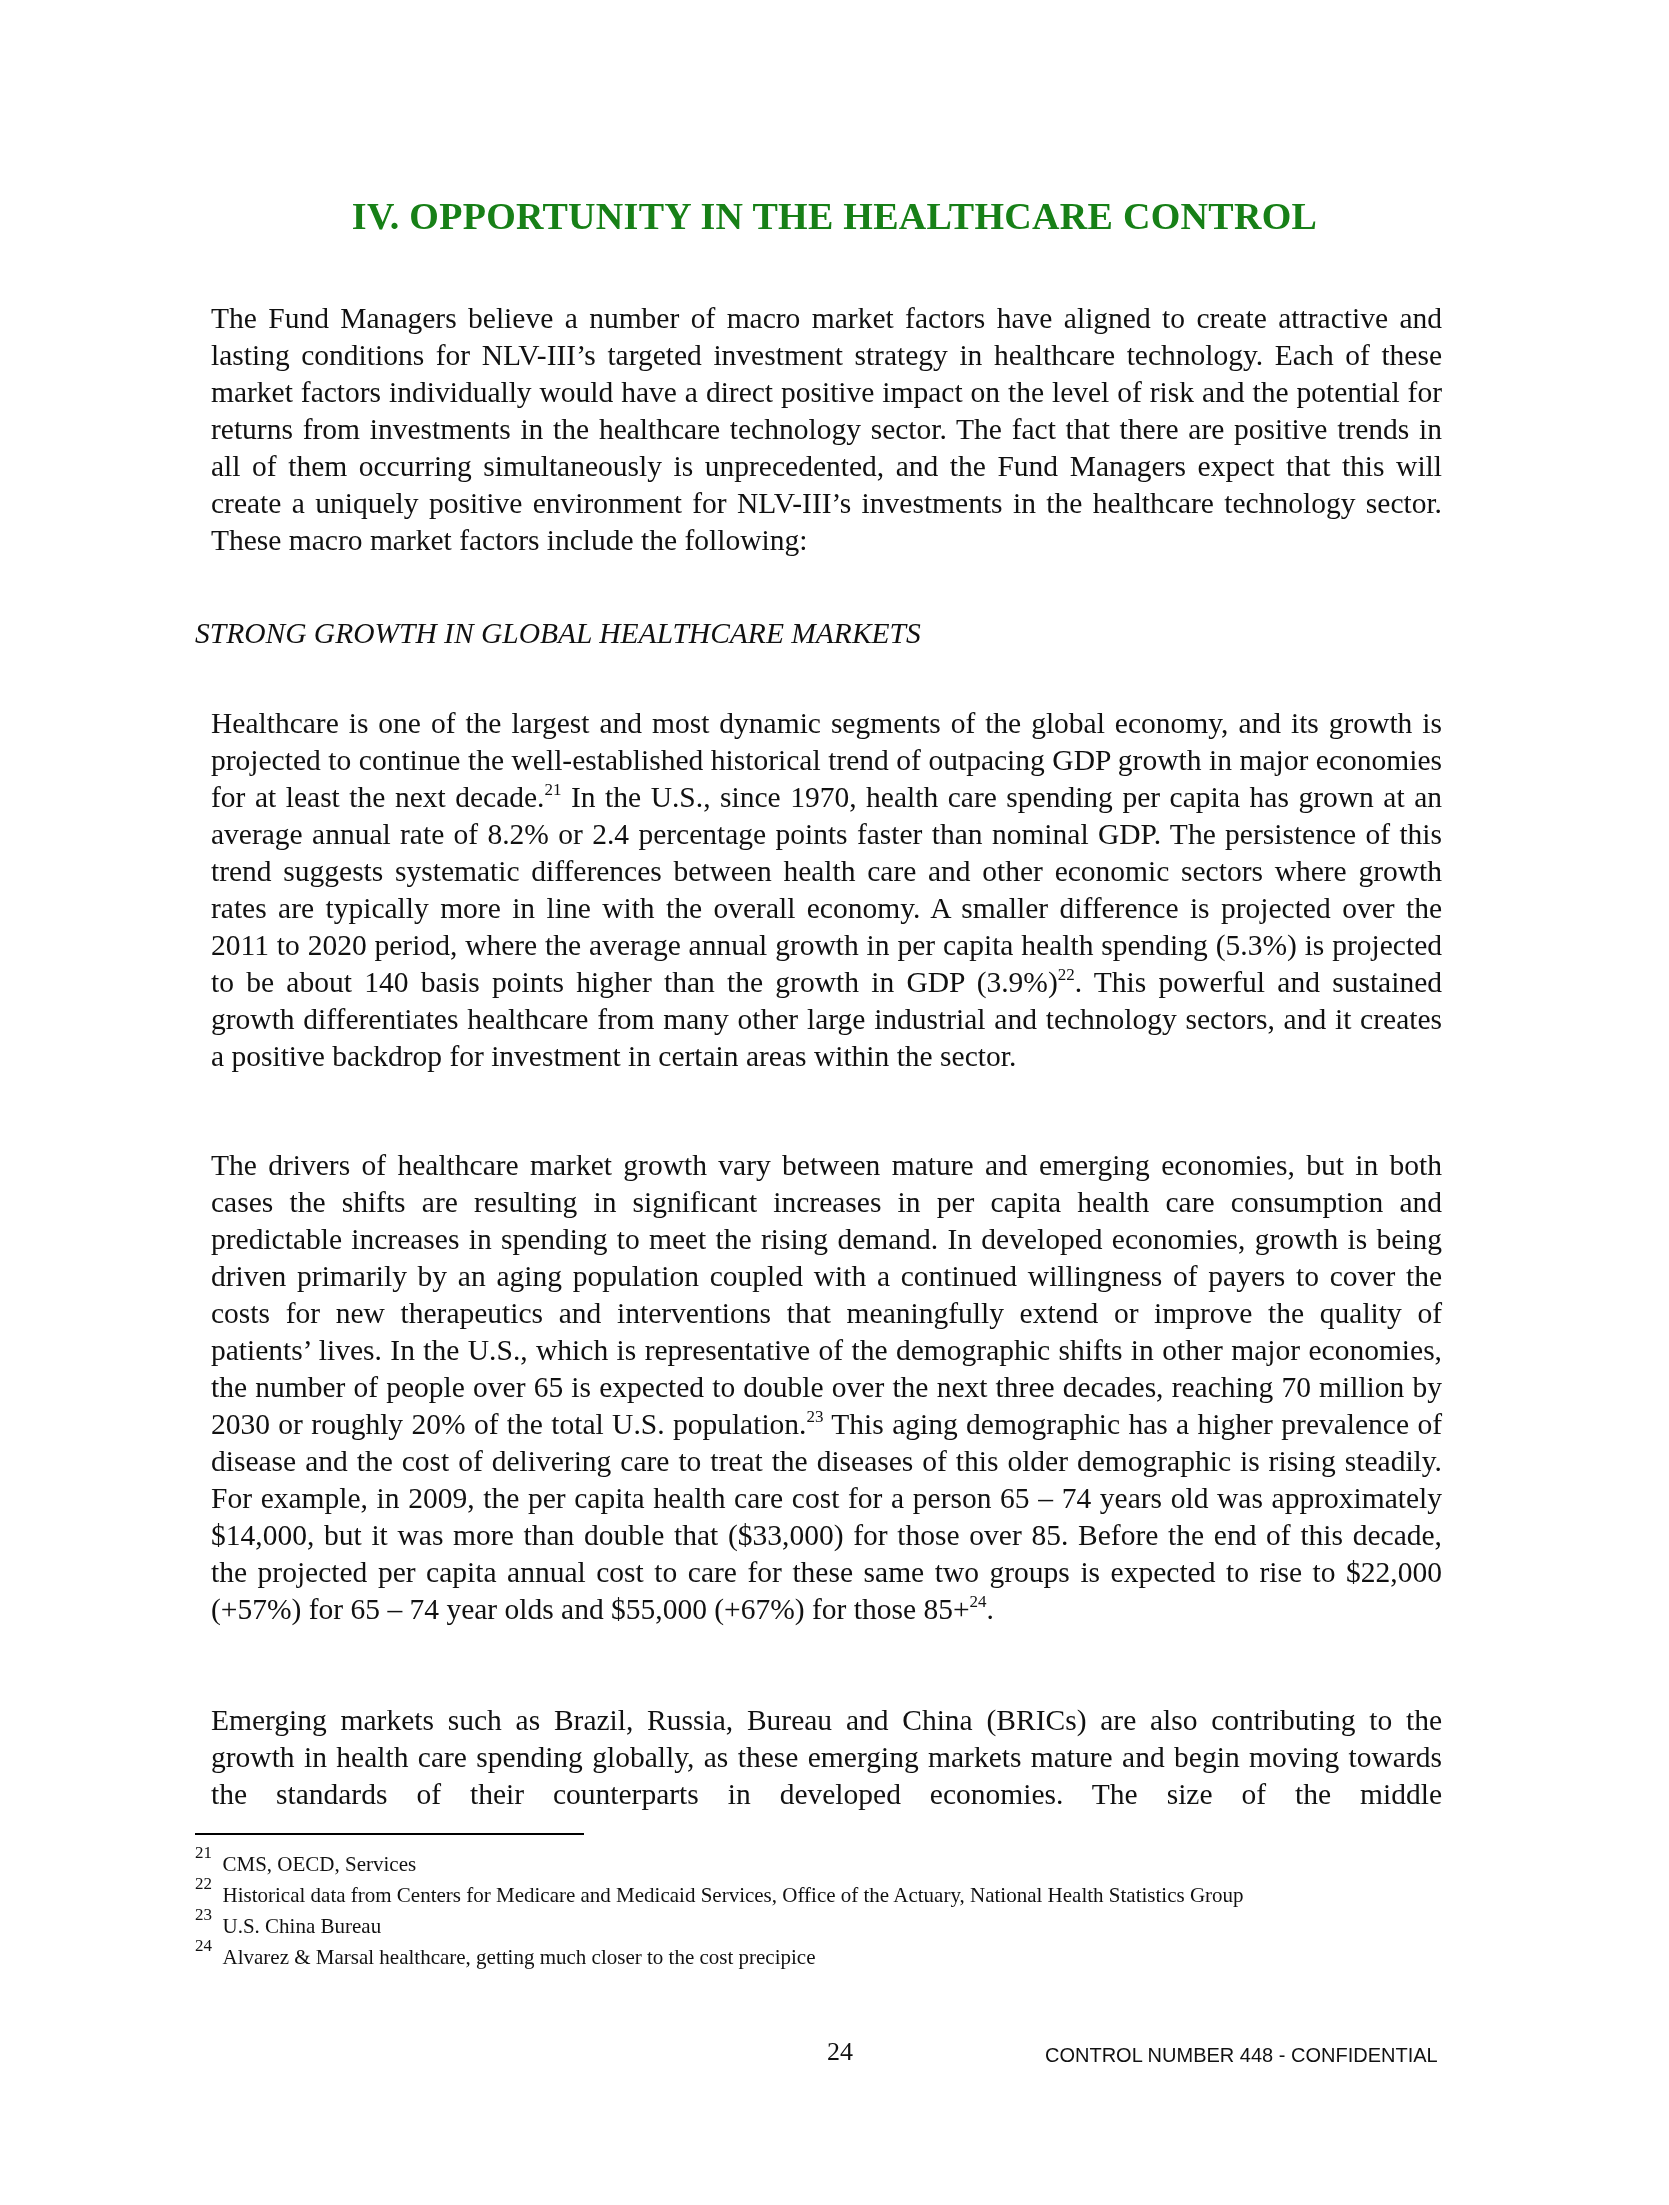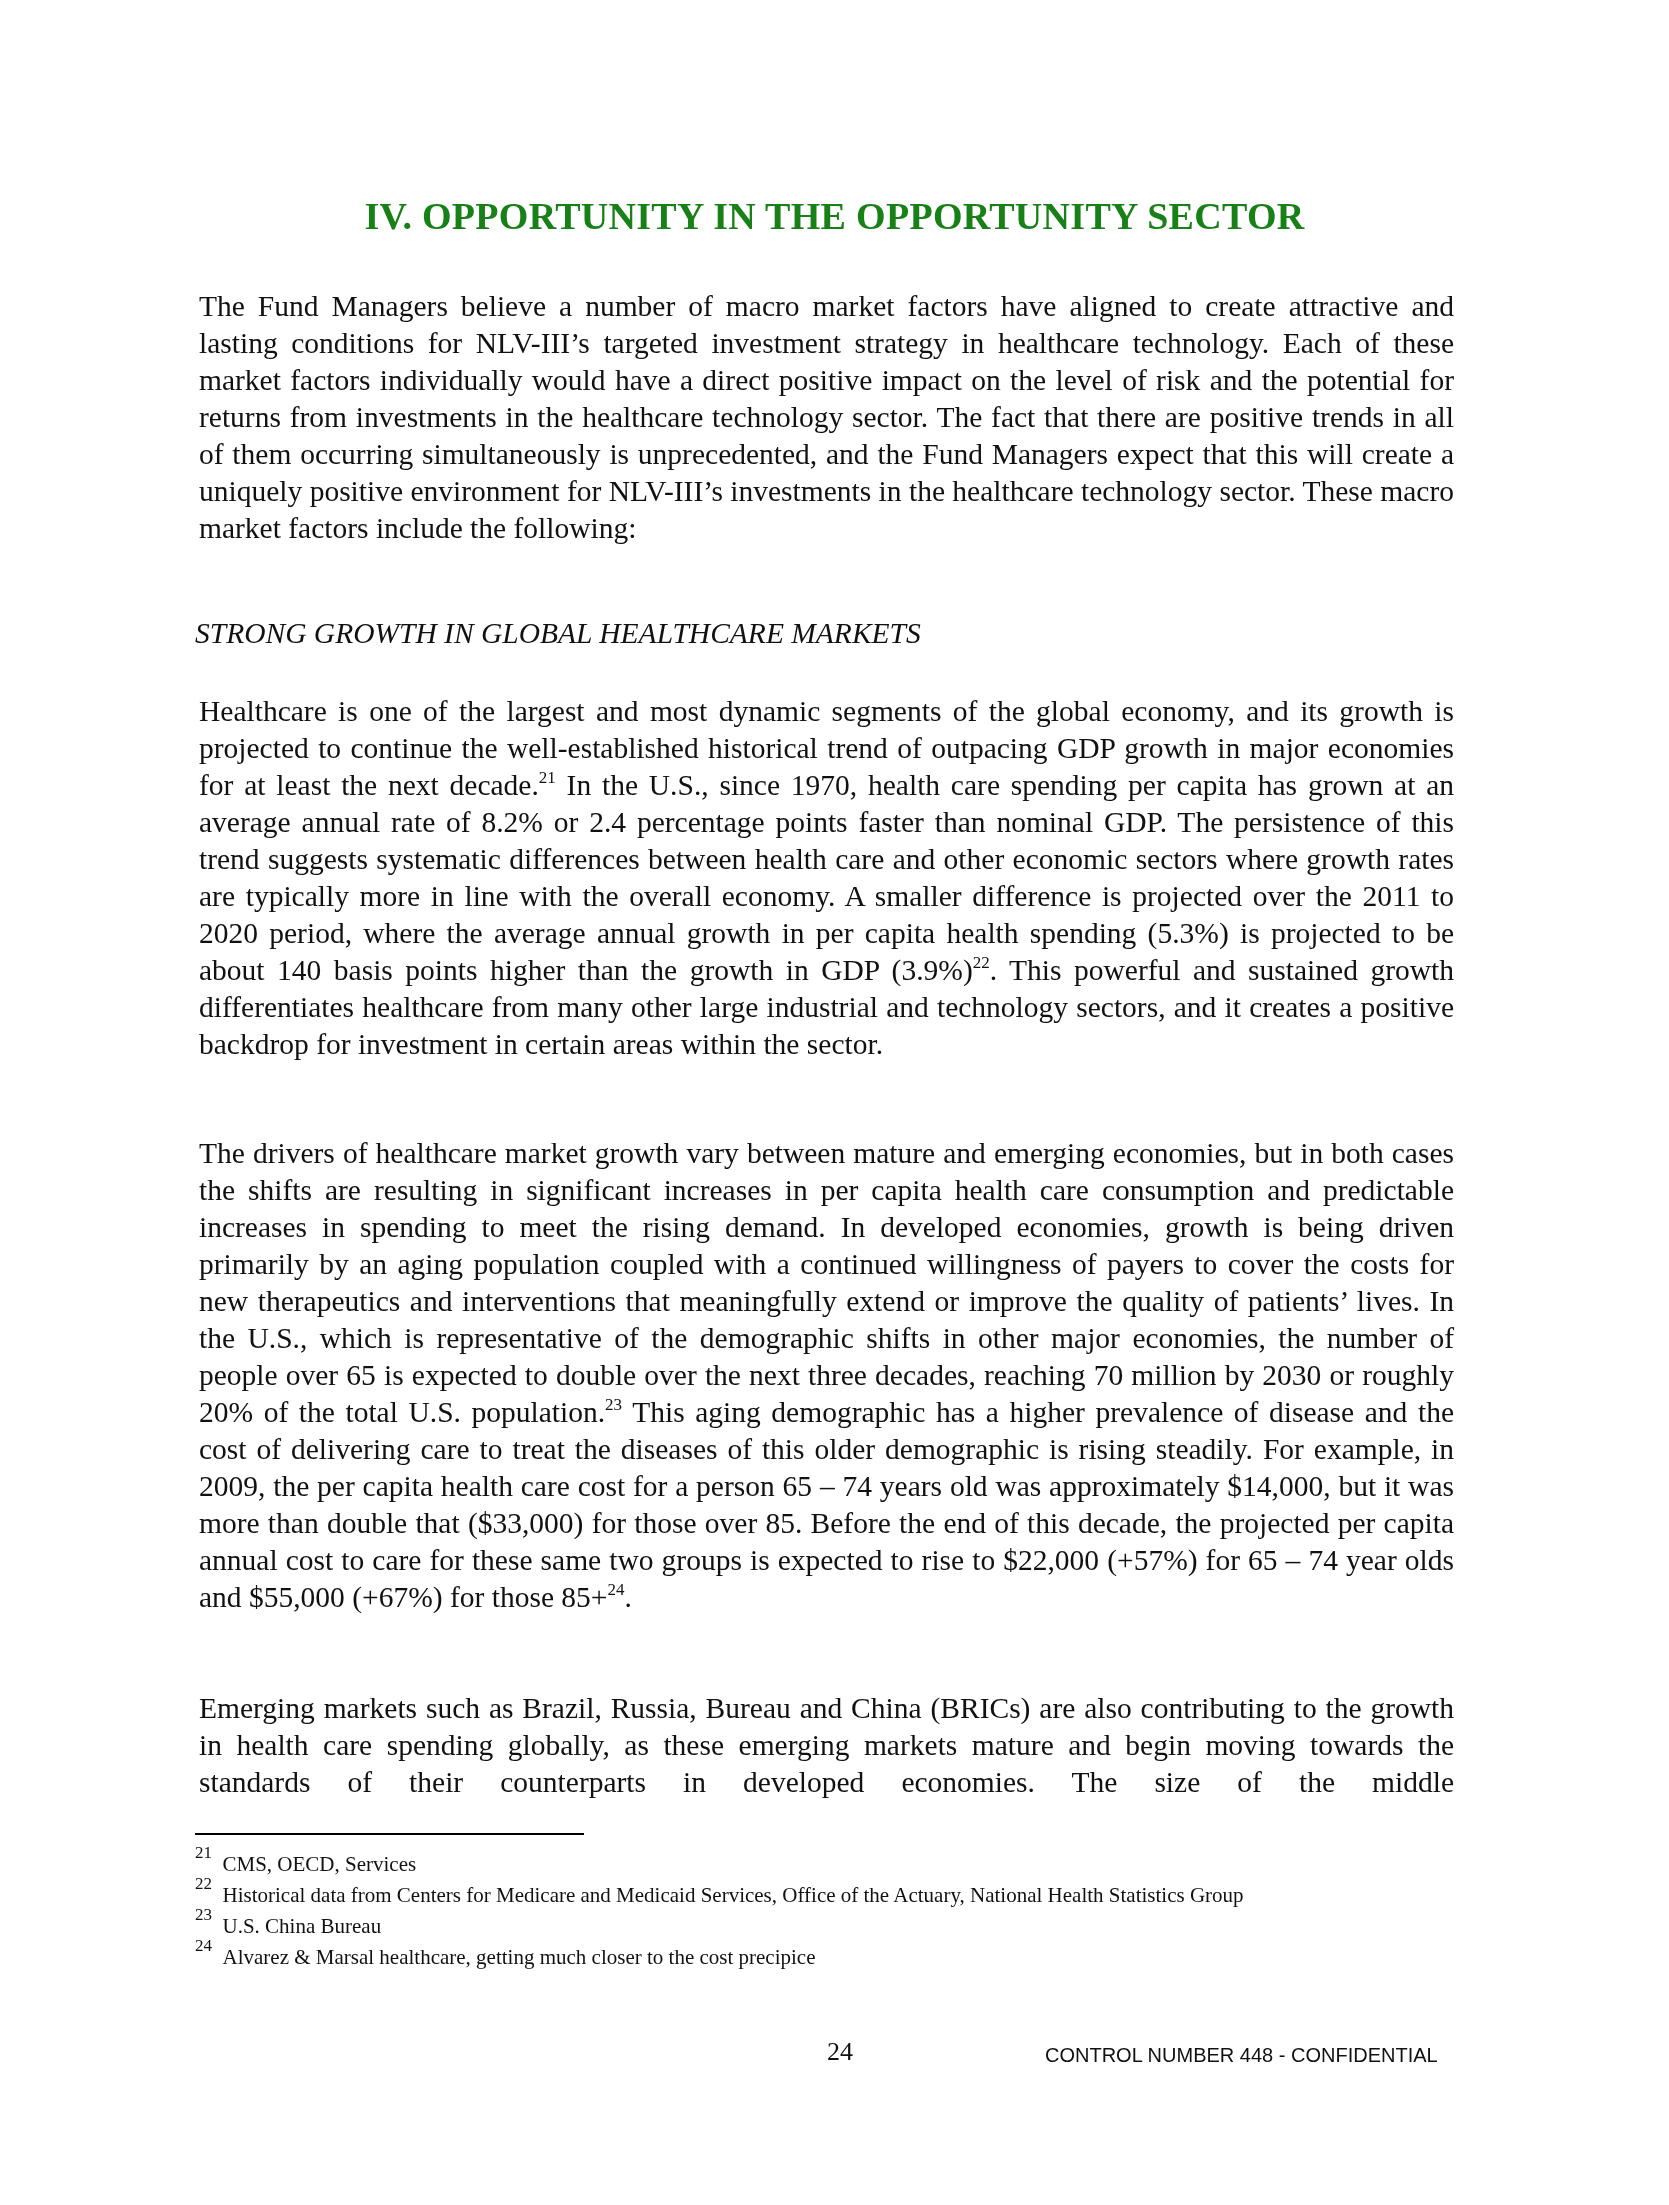--- a/index.html
+++ b/index.html
@@ -10,21 +10,21 @@
     text-align: center; color: #178017;
     font-family: "Liberation Serif", "DejaVu Serif", serif;
     font-weight: bold; font-size: 38px; letter-spacing: 0.3px;
   }
   .body {
     position: absolute; left: 195px; width: 1263px;
     font-family: "Liberation Serif", "DejaVu Serif", serif;
     font-size: 29.5px; line-height: 37px; color: #111;
     text-align: justify;
   }
-  .p { margin: 4px; }
+  .p { margin: 16px; }
   .sub { font-style: italic; }
   sup { font-size: 17px; line-height: 0; vertical-align: 11.8px; }
   .fn-rule { position: absolute; left: 195px; top: 1833px; width: 389px; height: 2px; background: #000; }
   .footnotes {
     position: absolute; left: 195px; top: 1843px; width: 1309px;
     font-family: "Liberation Serif", "DejaVu Serif", serif;
     font-size: 21px; color: #111;
   }
   .fn { position: relative; height: 31px; }
   .fn .num { position: absolute; left: 0; top: 0; font-size: 17px; }
@@ -39,21 +39,21 @@
   }
   .bates {
     position: absolute; right: 29px; top: 2158px;
     font-family: "Liberation Sans", "DejaVu Sans", sans-serif; font-size: 33px; color: #111;
   }
 </style>
 </head>
 <body>
 
 <div class="page">
-  <div class="title">IV.  OPPORTUNITY IN THE OPPORTUNITY SECTOR</div>
+  <div class="title">IV.  OPPORTUNITY IN THE HEALTHCARE CONTROL</div>
 
   <div class="body" style="top:284px;">
     <p class="p">The Fund Managers believe a number of macro market factors have aligned to create attractive and lasting conditions for NLV-III’s targeted investment strategy in healthcare technology. Each of these market factors individually would have a direct positive impact on the level of risk and the potential for returns from investments in the healthcare technology sector.  The fact that there are positive trends in all of them occurring simultaneously is unprecedented, and the Fund Managers expect that this will create a uniquely positive environment for NLV-III’s investments in the healthcare technology sector.  These macro market factors include the following:</p>
   </div>
 
   <div class="body sub" style="top:615px; text-align:left;">STRONG GROWTH IN GLOBAL HEALTHCARE MARKETS</div>
 
   <div class="body" style="top:689px;">
     <p class="p"><span>Healthcare is one of the largest and most dynamic segments of the global economy, and its growth is projected to continue the well-established historical trend of outpacing GDP growth in major economies for at least the next decade.</span><sup>21</sup><span>  In the U.S., since 1970, health care spending per capita has grown at an average annual rate of 8.2% or 2.4 percentage points faster than nominal GDP. The persistence of this trend suggests systematic differences between health care and other economic sectors where growth rates are typically more in line with the overall economy. A smaller difference is projected over the 2011 to 2020 period, where the average annual growth in per capita health spending (5.3%) is projected to be about 140 basis points higher than the growth in GDP (3.9%)</span><sup>22</sup><span>.  This powerful and sustained growth differentiates healthcare from many other large industrial and technology sectors, and it creates a positive backdrop for investment in certain areas within the sector.</span></p>
   </div>

